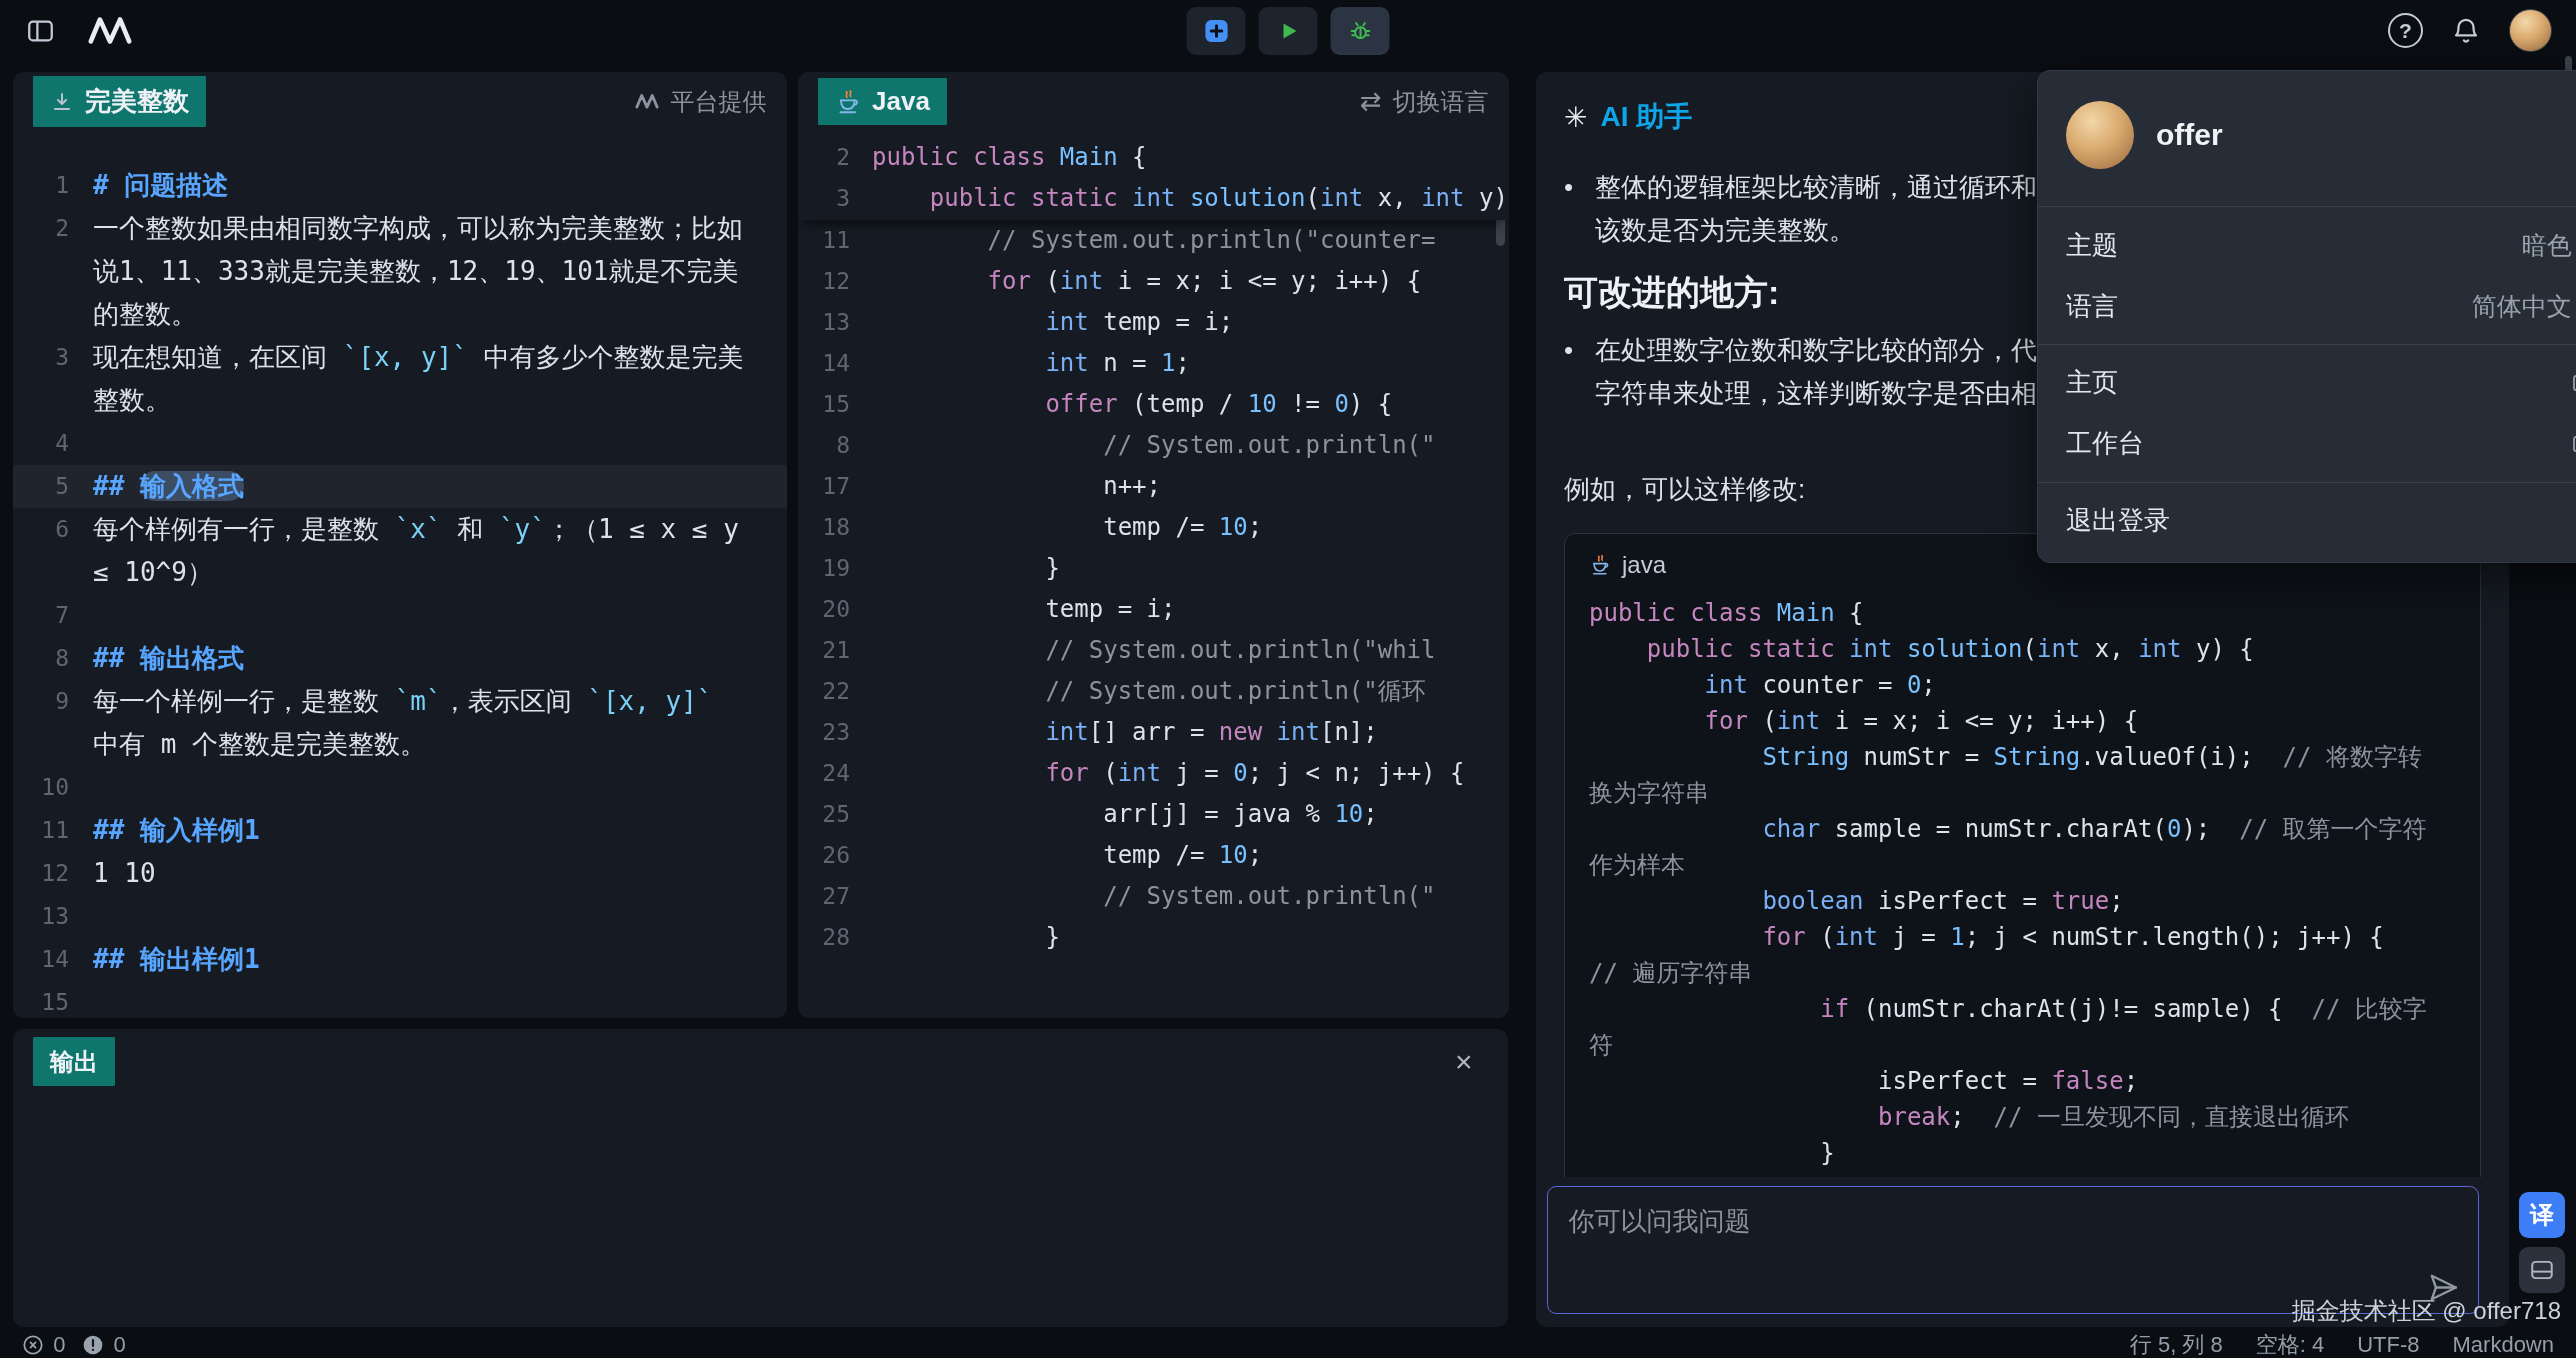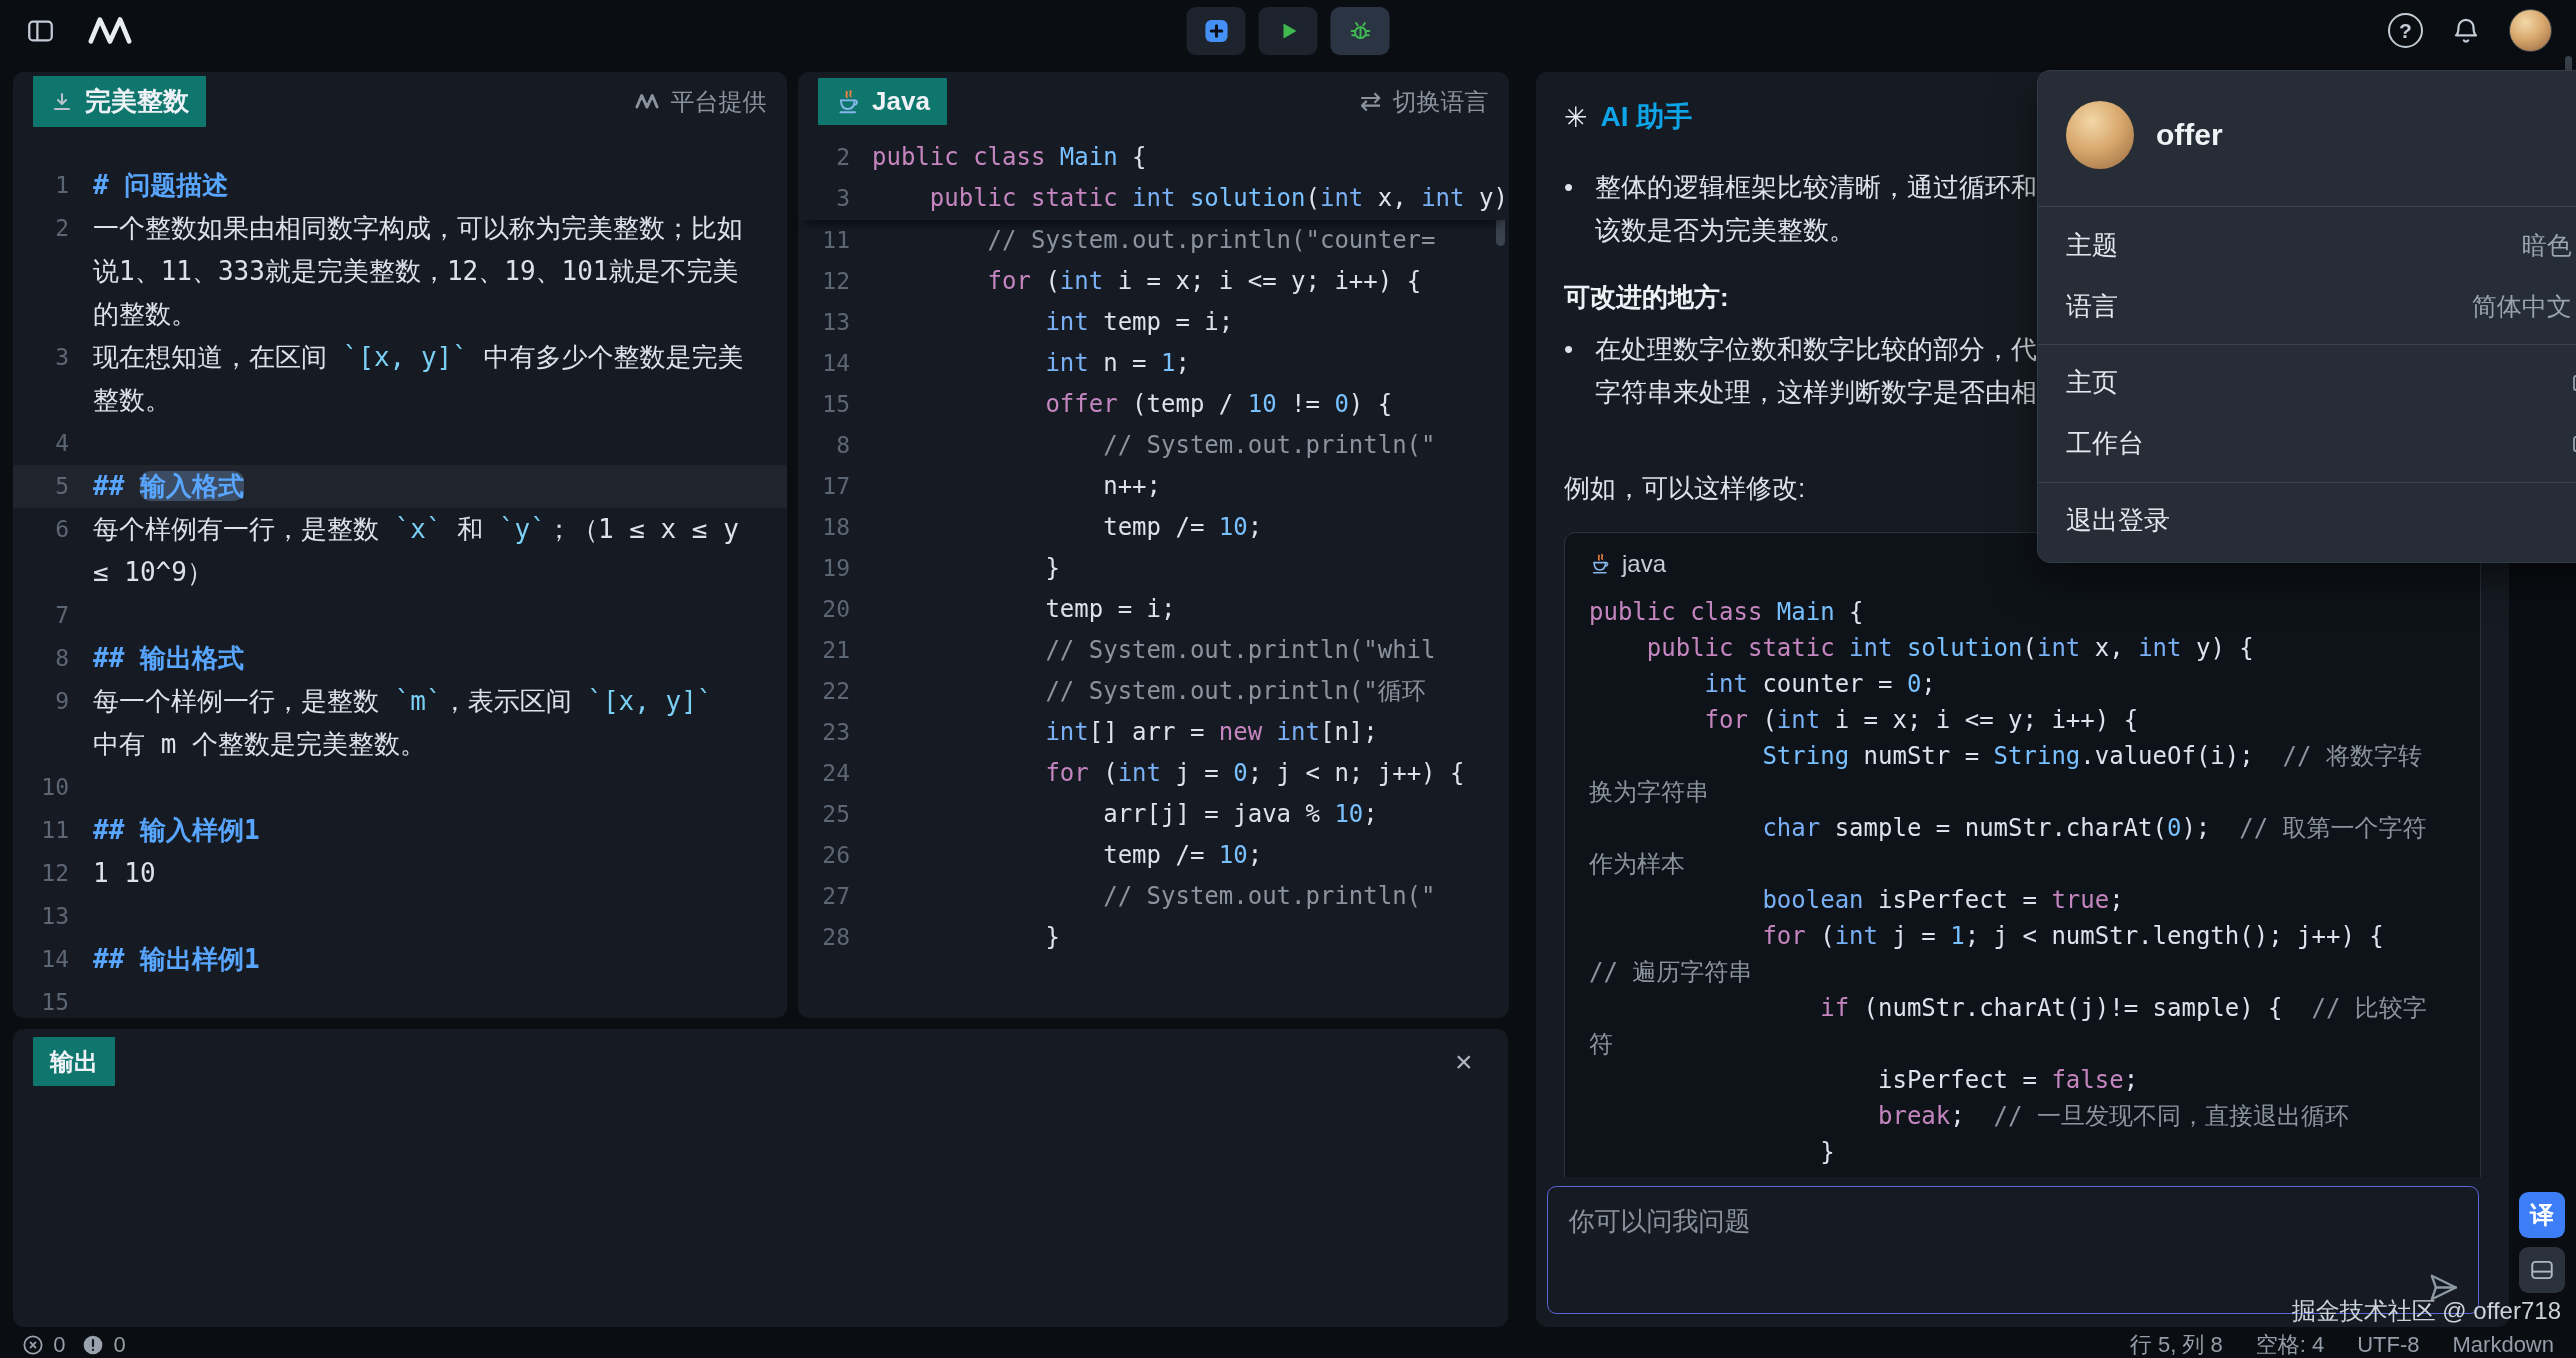--- a/index.html
+++ b/index.html
@@ -24,21 +24,21 @@
 .head-right{margin-left:auto;display:flex;align-items:center;gap:11px;color:#8b949e;font-size:24px;}
 
 
 #problem{left:13px;top:72px;width:774px;height:946px;}
 .md-body{padding-top:33px;font-family:"DejaVu Sans Mono",monospace;}
 .md-line{display:flex;min-height:43px;line-height:43px;font-size:26px;}
 .md-line.current{background:rgba(255,255,255,.045);}
 .md-num{width:80px;padding-right:24px;text-align:right;color:#5d6673;font-size:23px;flex:none;}
 .md-content{flex:1;padding-right:37px;color:#dbe2ea;}
 .tk-h1,.tk-h2{color:#58a6ff;font-weight:bold;}
-.tk-h2sel{color:#58a6ff;font-weight:bold;background:rgba(104,142,190,.38);border-radius:10px;}
+.tk-h2sel{color:#58a6ff;font-weight:bold;background:rgba(104,142,190,.38);border-radius:15px;}
 .tk-t{color:#dbe2ea;}
 .tk-code{color:#7ad0f5;}
 
 
 #editor{left:798px;top:72px;width:711px;height:946px;}
 .ed-body{position:relative;font-family:"DejaVu Sans Mono",monospace;font-size:24px;padding-top:5.6px;}
 .ed-sticky{position:relative;z-index:2;background:#161b23;box-shadow:0 9.3px 11px -5.6px rgba(0,0,0,.6);padding-bottom:1.9px;}
 .ed-line{display:flex;height:41px;line-height:41px;}
 .ed-num{width:74px;padding-right:22px;text-align:right;color:#5d6673;font-size:23px;flex:none;}
 .ed-text{flex:1;white-space:pre;overflow:hidden;color:#dce3ea;}
@@ -56,21 +56,21 @@
 .close-x{margin-left:auto;font-size:30px;color:#aeb7c2;padding:0 15px;cursor:pointer;}
 
 
 #ai{left:1536px;top:72px;width:973px;height:1255px;}
 .ai-head{display:flex;align-items:center;gap:13px;padding:26px 28px 5.6px;}
 .ai-title{font-size:28px;font-weight:bold;color:#0ea5e9;}
 .sparkle{font-size:28px;color:#e8edf2;}
 .ai-scroll{position:absolute;top:81px;left:0;right:0;bottom:150px;overflow:hidden;padding:0 28px;}
 .ai-bullet{display:flex;margin-top:13px;font-size:26px;line-height:43px;color:#dde3ea;}
 .ai-bullet .dot{width:31px;flex:none;}
-.ai-bold{margin-top:28px;font-size:26px;font-weight:bold;color:#eef2f6;}
+.ai-bold{margin-top:18px;font-size:34px;font-weight:bold;color:#eef2f6;}
 .ai-plain{margin-top:57px;font-size:26px;color:#dde3ea;}
 .codeblock{margin-top:26px;background:#0e1319;border:0.9px solid #2b333d;border-radius:11px;overflow:hidden;}
 .cb-head{display:flex;align-items:center;gap:11px;padding:16.7px 24px 5.6px;font-size:24px;color:#c4cdd6;}
 .cb-body{padding:11px 42px 18.5px 24px;font-family:"DejaVu Sans Mono",monospace;font-size:24px;}
 .cb-line{white-space:pre-wrap;word-break:break-all;min-height:36px;line-height:36px;color:#dce3ea;}
 .ai-input{position:absolute;left:11px;right:30px;bottom:13px;height:128px;border:1.9px solid #5b67d8;border-radius:9.3px;background:#161b23;z-index:5;}
 .ai-input textarea{width:100%;height:89px;background:transparent;border:none;outline:none;resize:none;padding:16.7px 20.4px;font-size:26px;color:#dce3ea;font-family:"Liberation Sans",sans-serif;}
 .ai-input textarea::placeholder{color:#8b949e;}
 .send{position:absolute;right:18.5px;bottom:9.3px;cursor:pointer;}
 

